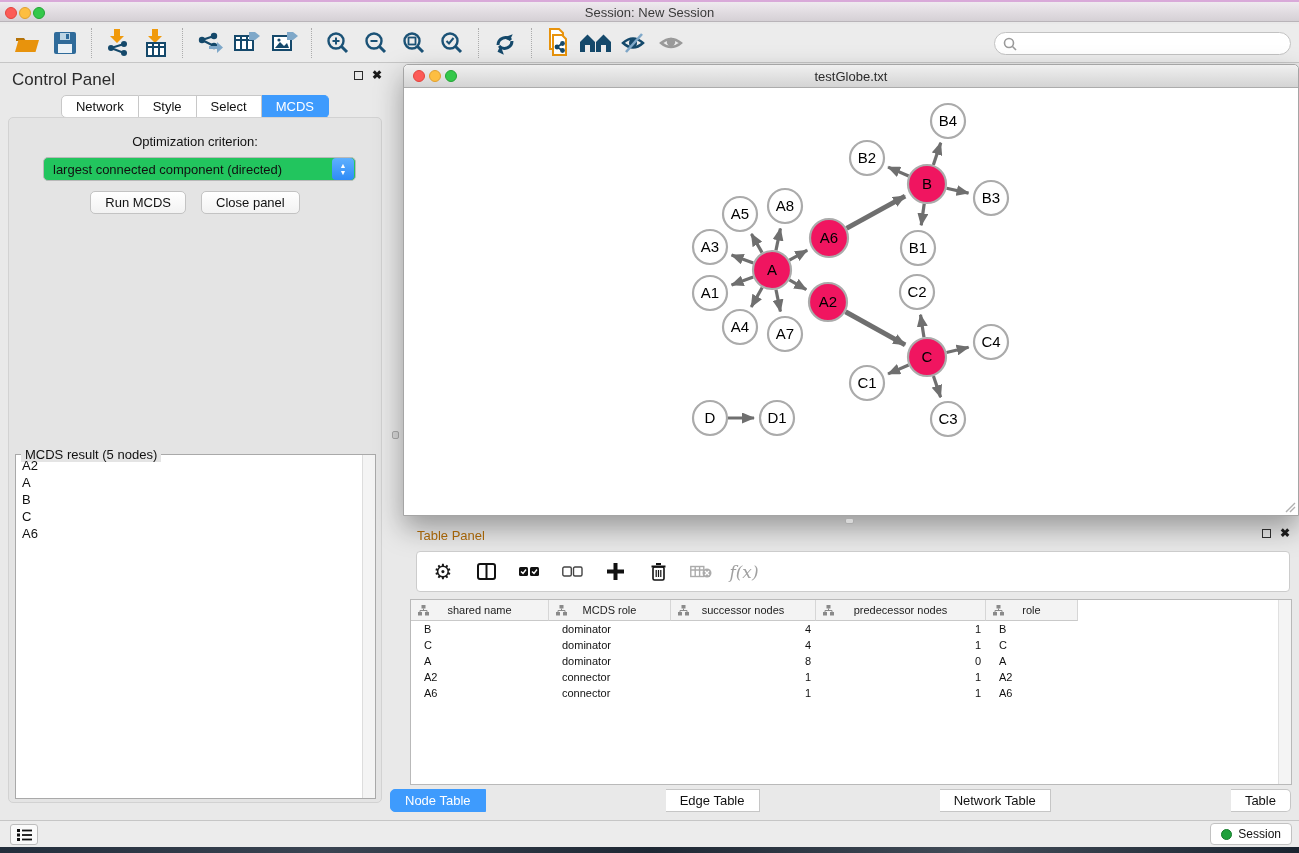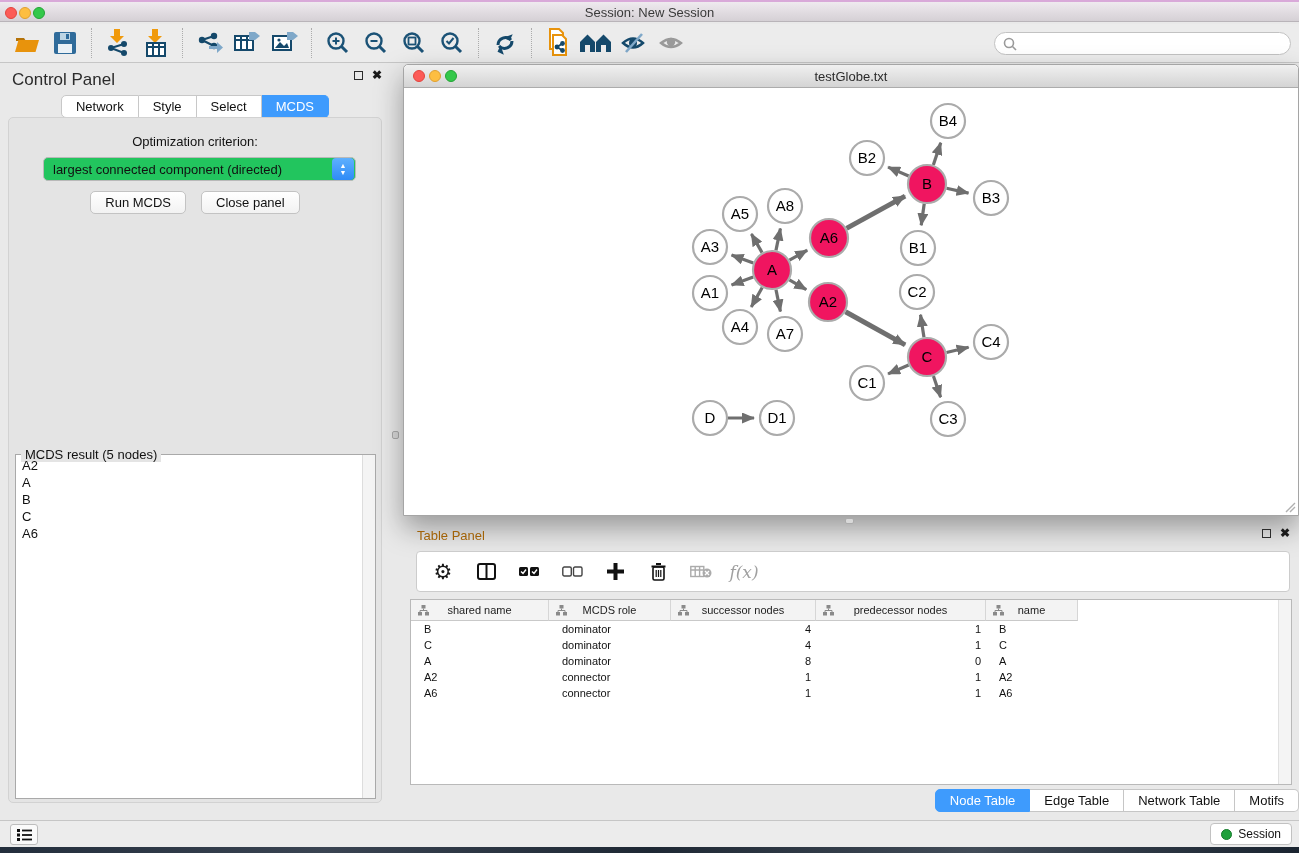--- a/index.html
+++ b/index.html
@@ -87,21 +87,21 @@
   .th { position:relative; background:#F3F3F3; border-right:1px solid #D6D6D6; border-bottom:1px solid #C9C9C9;
     display:flex; align-items:center; justify-content:center; font-size:11px; color:#222; }
   .th .attr-ic { position:absolute; left:7px; top:5px; }
   .th-fill { flex:1; background:#FFF; }
   .tr { display:flex; height:16px; }
   .td { font-size:11px; color:#111; line-height:16px; white-space:nowrap; overflow:hidden; }
   .td.left { text-align:left; padding-left:13px; }
   .td.right { text-align:right; padding-right:5px; }
   .tbl-scroll { position:absolute; right:0; top:0; bottom:0; width:13px; background:#F4F4F4; border-left:1px solid #E0E0E0; }
 
-  .tp-tabs { position:absolute; left:0; right:0; top:265px; display:flex; justify-content:flex-end; }
+  .tp-tabs { position:absolute; left:0; right:8px; top:265px; display:flex; justify-content:space-between; }
   .bt-tab { font-size:13px; padding:3px 14px; background:#FFF; border:1px solid #C6C6C6; border-left:none; color:#111; cursor:default; }
   .bt-tab:first-child { border-left:1px solid #C6C6C6; border-radius:5px 0 0 5px; }
   .bt-tab:last-child { border-radius:0 5px 5px 0; }
   .bt-tab.active { background:#3E9BFD; border-color:#3E9BFD; color:#FFF; }
 
   
   .statusbar { position:absolute; left:0; top:820px; width:1299px; height:27px; background:#ECECEC; border-top:1px solid #C6C6C6; }
   .list-btn { position:absolute; left:10px; top:3px; width:28px; height:21px; background:#FAFAFA;
     border:1px solid #BDBDBD; border-radius:3px; display:flex; align-items:center; justify-content:center; }
   .memory-btn { position:absolute; right:7px; top:2px; height:22px; background:#FFF; border:1px solid #C2C2C2;
@@ -480,21 +480,21 @@
               </svg>
               <span>predecessor nodes</span>
             </div>
             <div class="th" style="width: 92px;">
               <svg class="attr-ic" width="11" height="11">
                 <rect x="3.5" y="0" width="4" height="3.5" fill="#8A8A8A"></rect>
                 <rect x="0" y="7" width="4" height="3.5" fill="#8A8A8A"></rect>
                 <rect x="7" y="7" width="4" height="3.5" fill="#8A8A8A"></rect>
                 <path d="M5.5,3.5 v2 M2,7 v-1.5 h7 V7" stroke="#8A8A8A" stroke-width="1" fill="none"></path>
               </svg>
-              <span>name</span>
+              <span>role</span>
             </div>
             <div class="th-fill"></div>
           </div>
         <div id="tbl-body">
             <div class="tr">
               <div class="td left" style="width: 138px;">B</div>
               <div class="td left" style="width: 122px;">dominator</div>
               <div class="td right" style="width: 145px;">4</div>
               <div class="td right" style="width: 170px;">1</div>
               <div class="td left" style="width: 92px;">B</div>
@@ -528,21 +528,21 @@
               <div class="td left" style="width: 92px;">A6</div>
             </div>
           </div>
         <div class="tbl-scroll"></div>
       </div>
 
       <div class="tp-tabs" id="tp-tabs">
           <button class="bt-tab active">Node Table</button>
           <button class="bt-tab">Edge Table</button>
           <button class="bt-tab">Network Table</button>
-          <button class="bt-tab">Motifs</button>
+          <button class="bt-tab">Table</button>
         </div>
     </div>
   </div>
 
   <div class="statusbar">
     <div class="list-btn">
       <svg width="15" height="13">
         <rect x="0" y="1" width="3" height="3" fill="#111"></rect>
           <rect x="5" y="1.6" width="10" height="1.8" fill="#111"></rect>
         <rect x="0" y="5.5" width="3" height="3" fill="#111"></rect>

